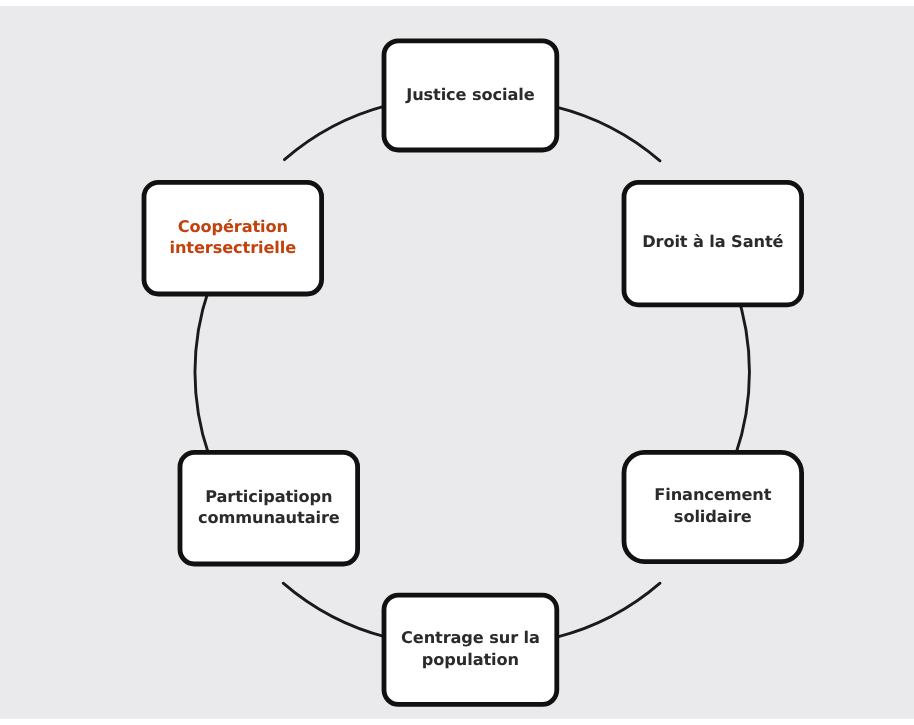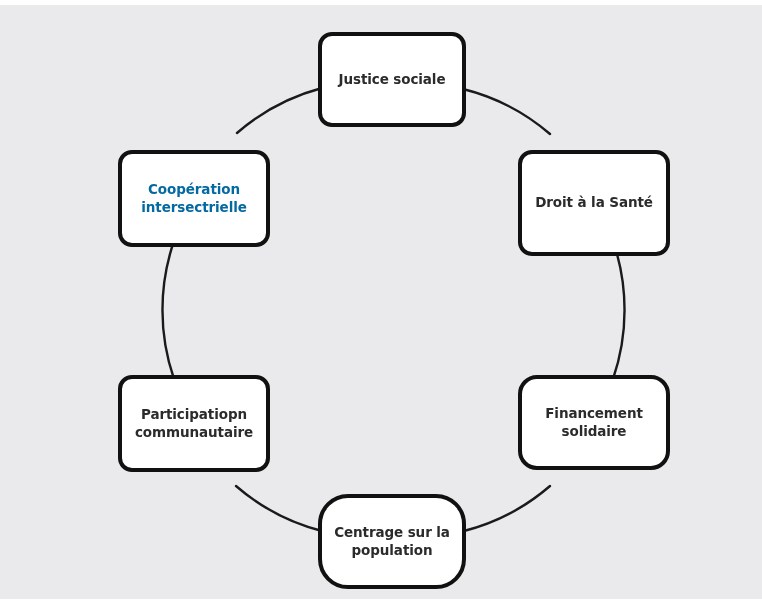--- a/index.html
+++ b/index.html
@@ -53,21 +53,21 @@
     color: #2b2b2b;
     letter-spacing: -0.1px;
     padding: 0 6px;
     white-space: pre-line;
   }
 
   
   #node-0 { left: 318px; top:  27px; width: 148px; height: 95px; }
   #node-1 { left: 518px; top: 145px; width: 152px; height: 106px; }
   #node-2 { left: 518px; top: 370px; width: 152px; height: 95px; }
-  #node-3 { left: 318px; top: 489px; width: 148px; height: 95px; border-radius: 30px; }
+  #node-3 { left: 318px; top: 489px; width: 148px; height: 95px; }
   #node-4 { left: 118px; top: 370px; width: 152px; height: 97px; }
   #node-5 { left: 118px; top: 145px; width: 152px; height: 97px; }
 </style>
 </head>
 <body style="background: rgb(255, 255, 255);">
 
 <div id="canvas" style="background: rgb(234, 234, 236);">
 
   <svg id="diagram-svg" viewBox="0 0 762 594">
 
@@ -98,23 +98,23 @@
   <div class="node" id="node-2" style="background: rgb(255, 255, 255); border-color: rgb(17, 17, 17); border-radius: 19px;">
     <span class="node-label" style="color: rgb(43, 43, 43);">Financement
 solidaire</span>
   </div>
 
   <div class="node" id="node-3" style="background: rgb(255, 255, 255); border-color: rgb(17, 17, 17);">
     <span class="node-label" style="color: rgb(43, 43, 43);">Centrage sur la
 population</span>
   </div>
 
-  <div class="node" id="node-4" style="background: rgb(255, 255, 255); border-color: rgb(17, 17, 17);">
+  <div class="node" id="node-4" style="background: rgb(255, 255, 255); border-color: rgb(17, 17, 17); margin-left: 30px;">
     <span class="node-label" style="color: rgb(43, 43, 43);">Participatiopn
 communautaire</span>
   </div>
 
   <div class="node" id="node-5" style="background: rgb(255, 255, 255); border-color: rgb(17, 17, 17);">
-    <span class="node-label" style="color: #0369a1;">Coopération
+    <span class="node-label" style="color: #c2410c;">Coopération
 intersectrielle</span>
   </div>
 
 </div>
 
 </body></html>

